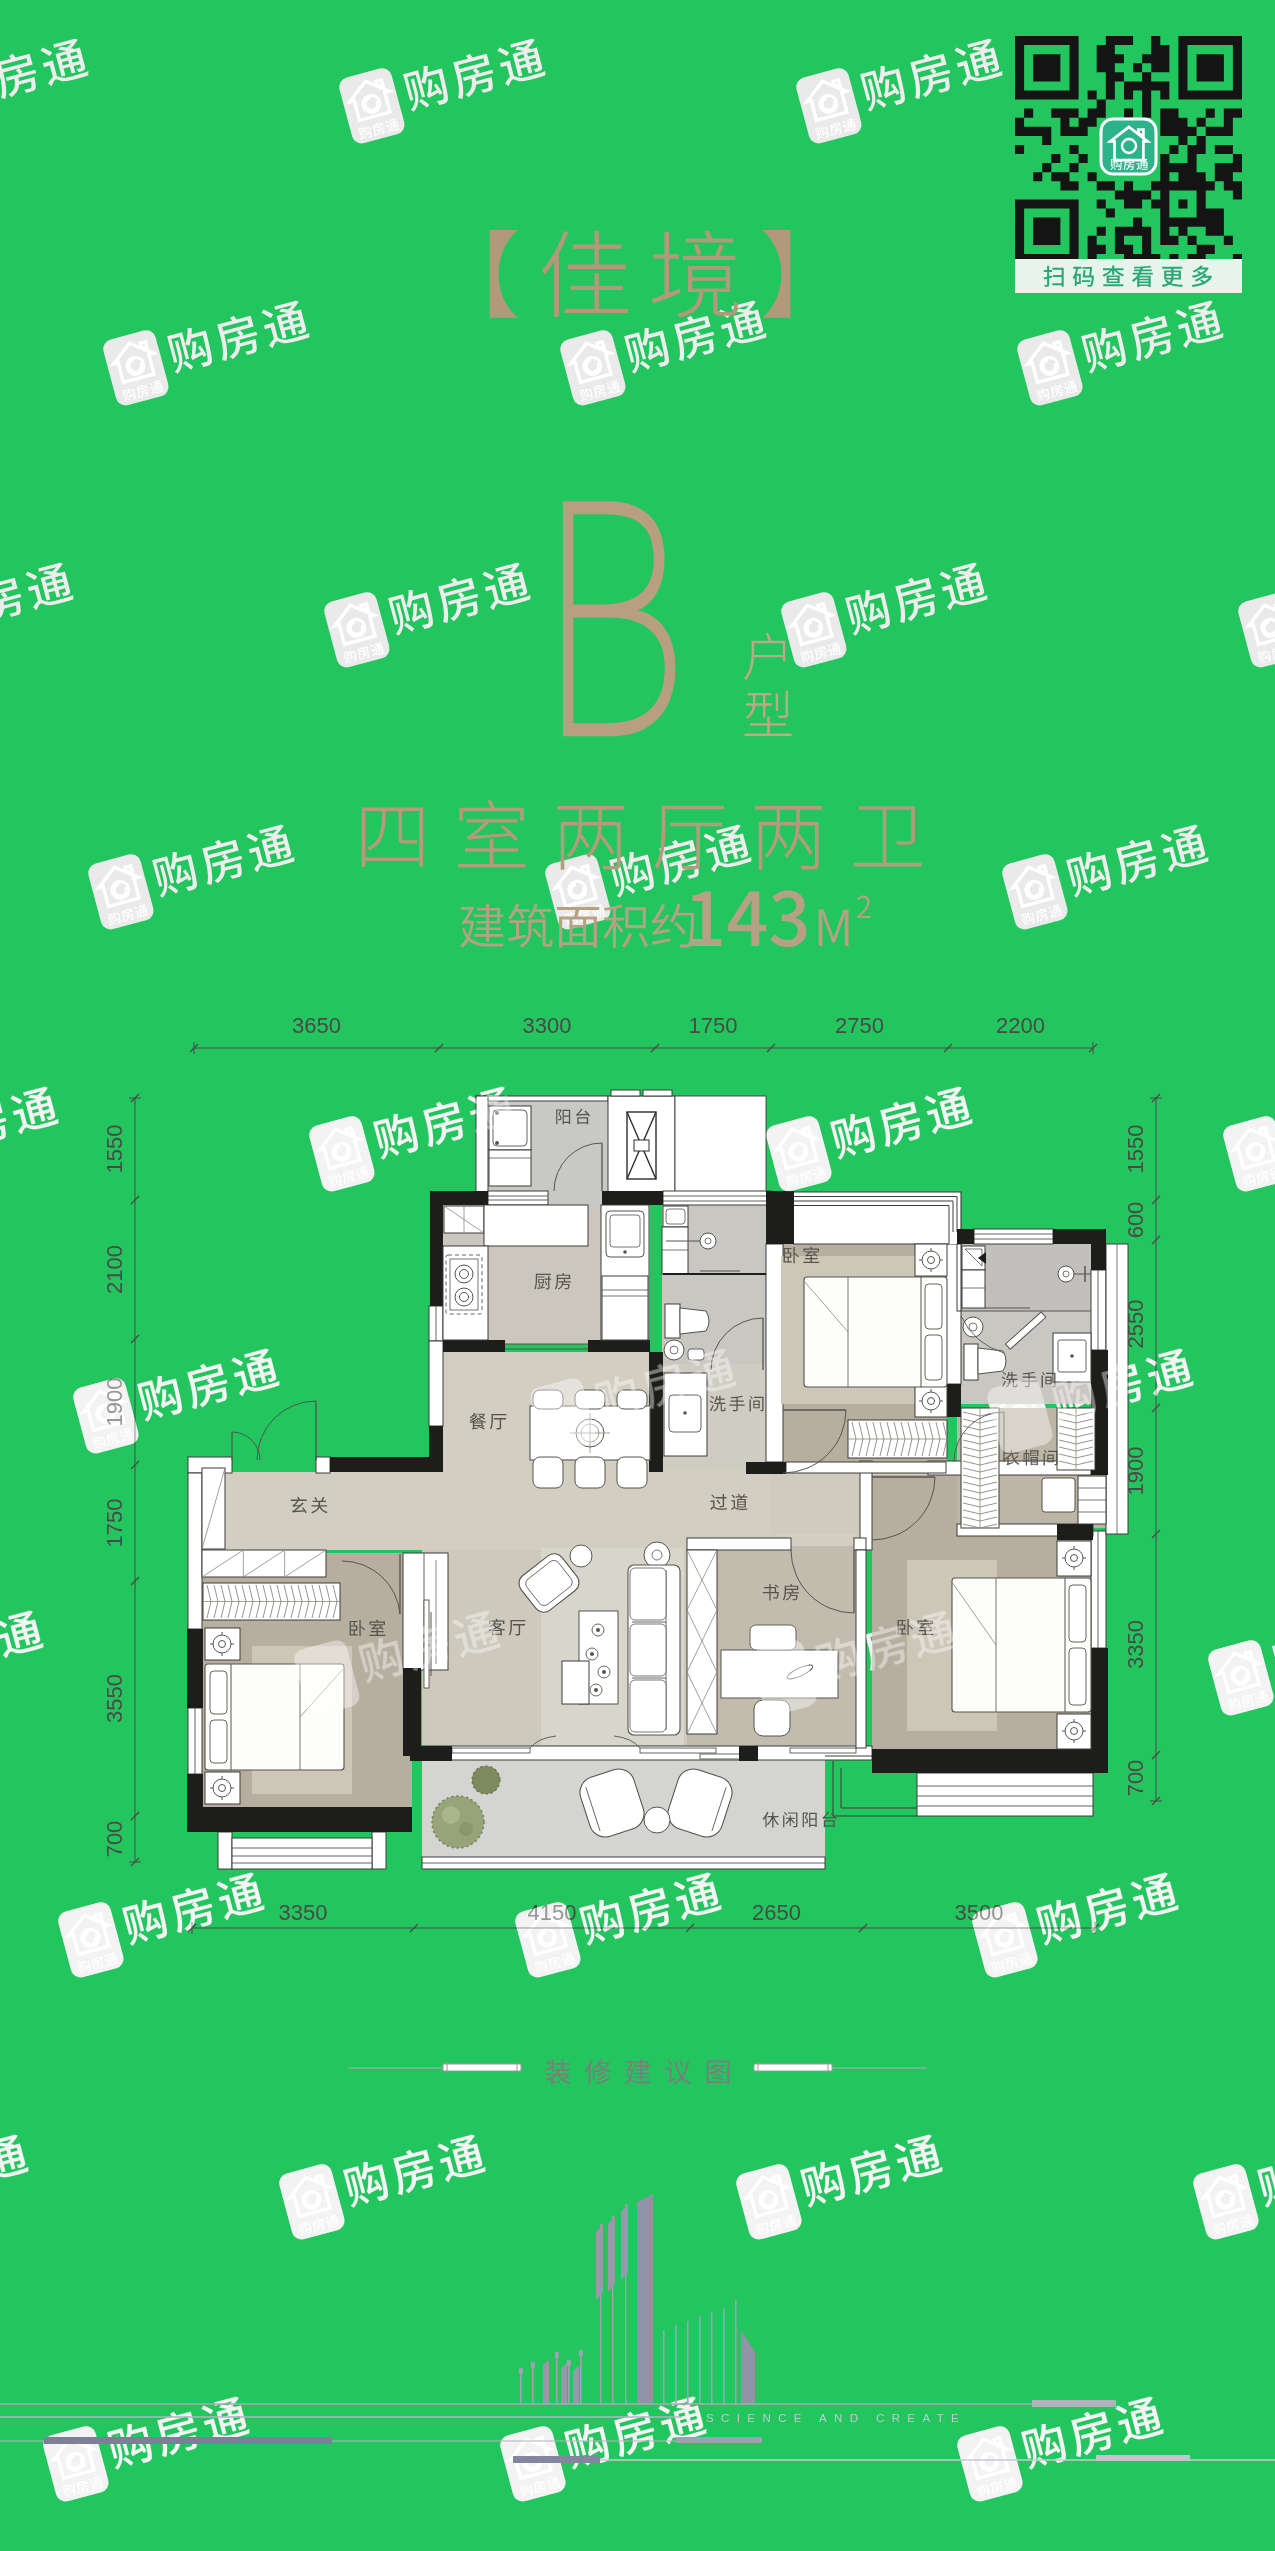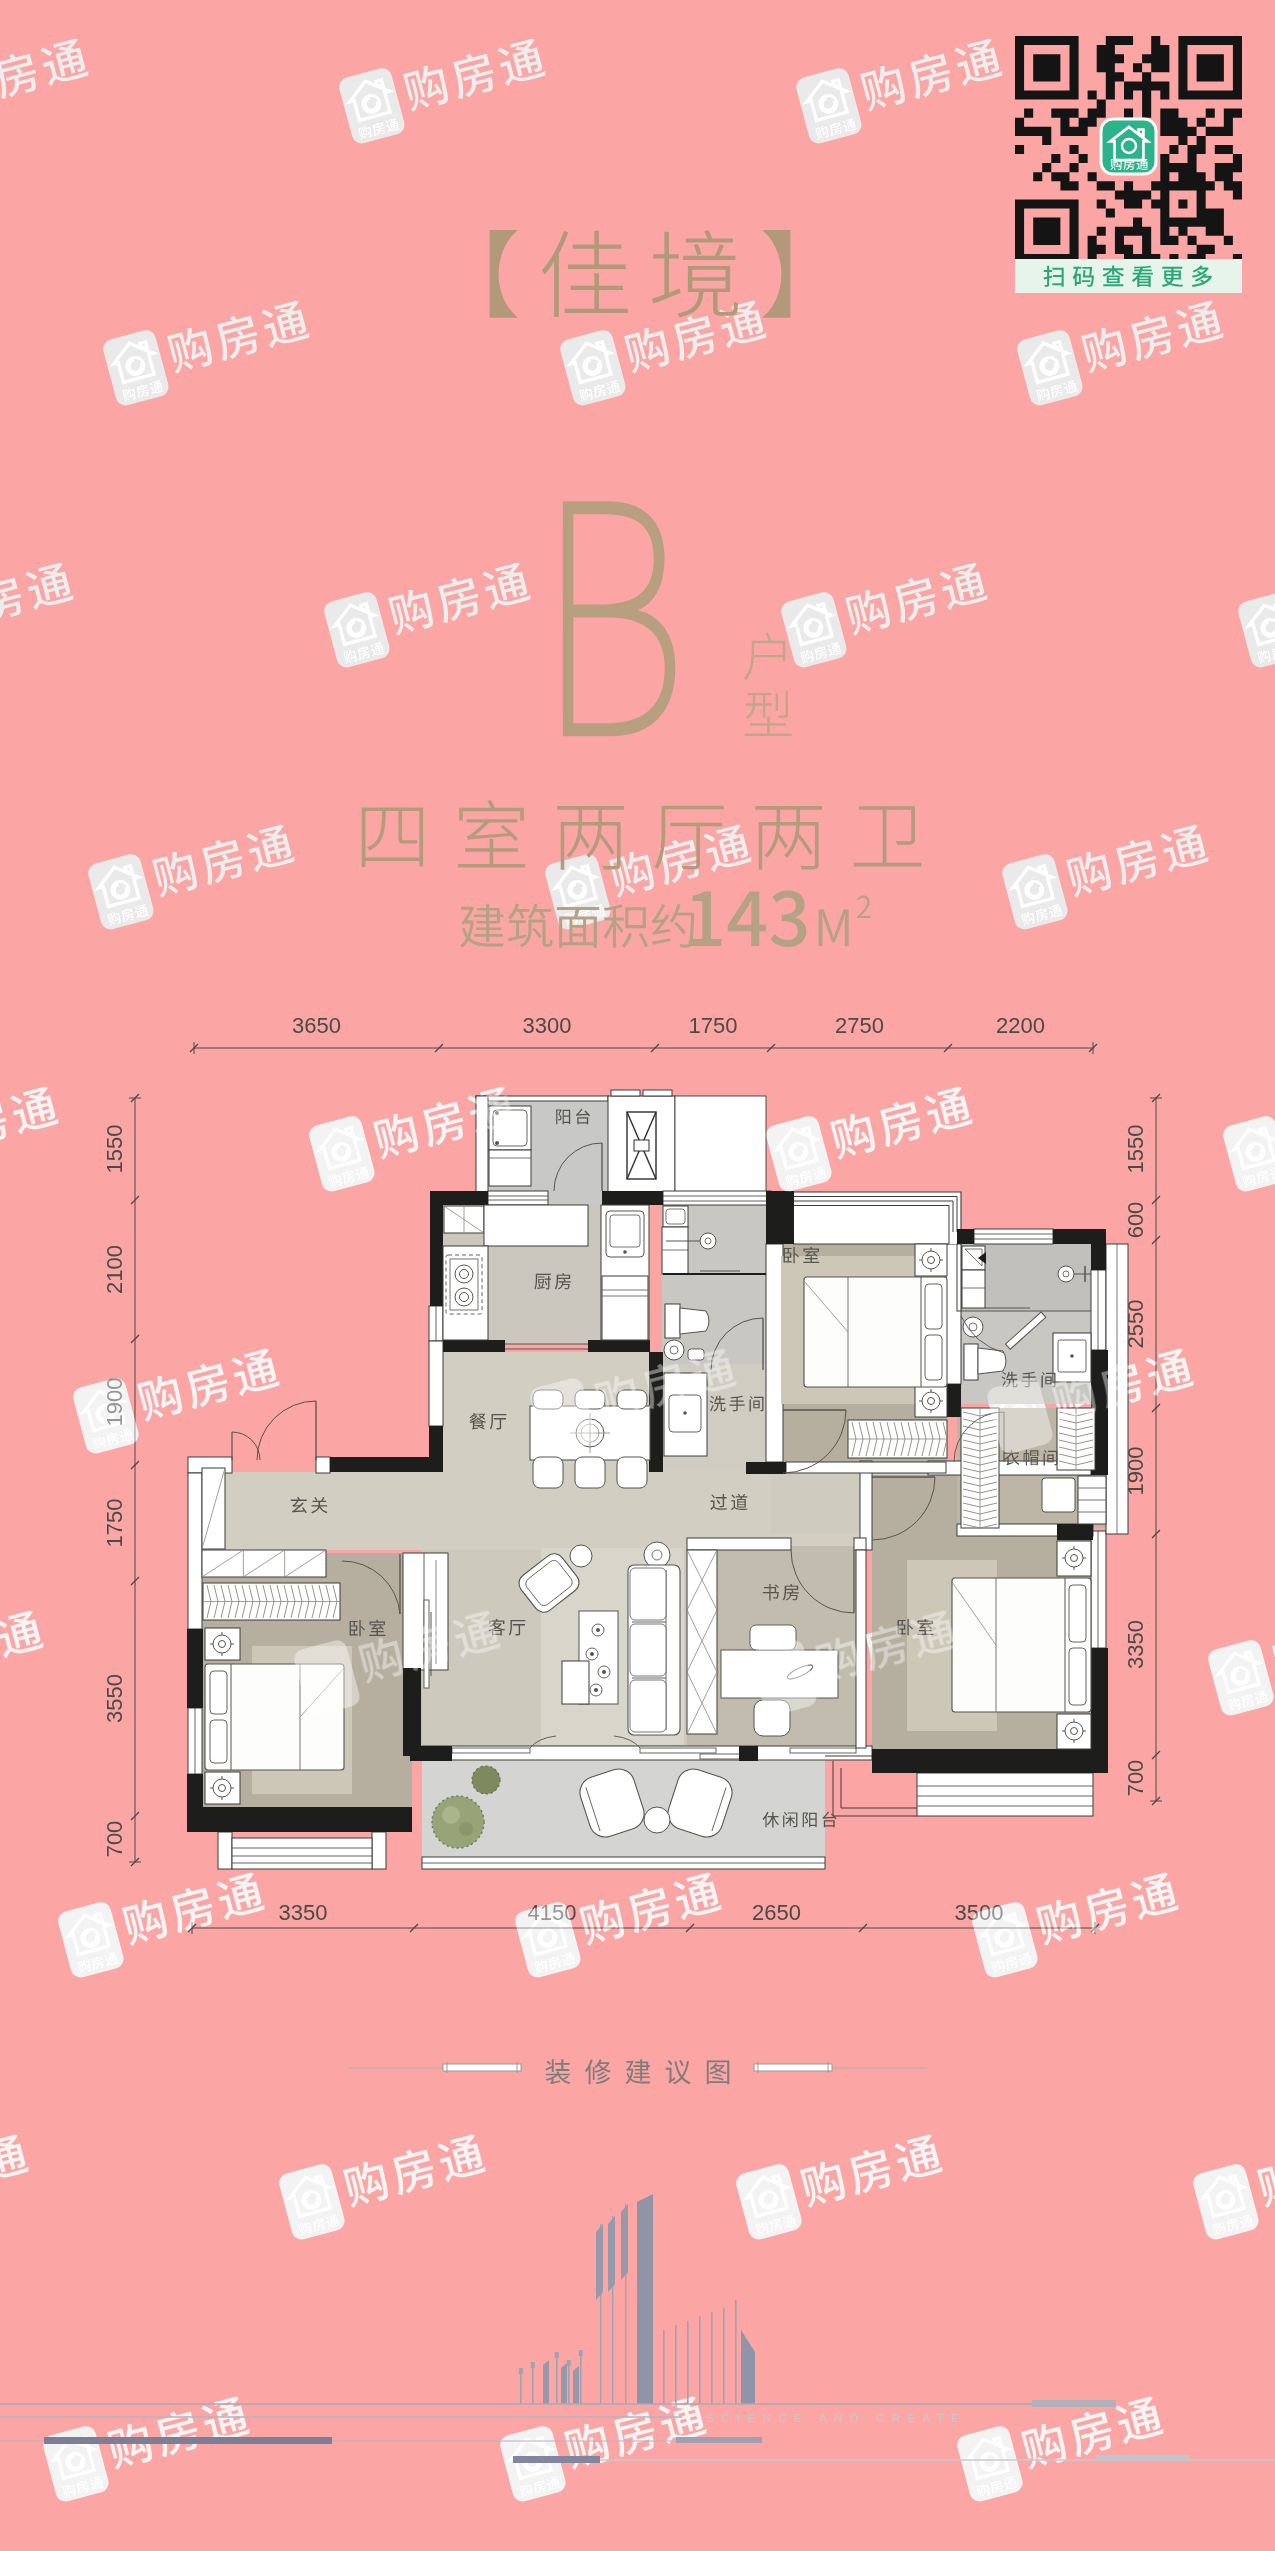--- a/index.html
+++ b/index.html
@@ -1,12 +1,12 @@
 <!DOCTYPE html>
-<html><head><meta charset="utf-8"><style>html,body{margin:0;padding:0;background:#fff}#page{position:relative;width:1275px;height:2551px;overflow:hidden;background:#fca5a5;font-family:"Liberation Sans",sans-serif}</style></head><body>
+<html><head><meta charset="utf-8"><style>html,body{margin:0;padding:0;background:#fff}#page{position:relative;width:1275px;height:2551px;overflow:hidden;background:#22c55e;font-family:"Liberation Sans",sans-serif}</style></head><body>
 <div id="page">
 <svg width="1275" height="2551" viewBox="0 0 1275 2551" font-family="Liberation Sans, sans-serif">
 <defs>
 <g id="wm">
           <g transform="rotate(-15)">
             <rect x="0" y="0" width="54" height="68" rx="10" fill="#eaeaea"></rect>
             <path d="M27,7 L5,24 L10,24 L10,46 L44,46 L44,24 L49,24 Z M38,10 h6 v8 l-6,-4 Z" fill="none" stroke="#fff" stroke-width="3.6" transform="translate(2,2) scale(0.93)"></path>
             <circle cx="27" cy="32" r="8.5" fill="#eaeaea" stroke="#fff" stroke-width="3"></circle>
             <path d="M27,26 a6,6 0 1 0 6,6 l3,0" fill="none" stroke="#fff" stroke-width="2.6"></path>
             <path d="M 9.8 54.5 L 9.8 58.0 C 9.8 59.7 9.7 62.0 7.5 63.3 C 7.7 63.5 8.0 63.9 8.2 64.1 C 10.5 62.5 10.8 60.0 10.8 58.0 L 10.8 54.5 Z M 10.5 61.5 C 11.1 62.2 11.9 63.3 12.3 63.9 L 13.2 63.2 C 12.8 62.6 12.0 61.6 11.3 60.9 Z M 14.6 51.6 C 14.2 53.3 13.5 55.0 12.6 56.0 L 12.6 52.4 L 8.0 52.4 L 8.0 60.6 L 9.0 60.6 L 9.0 53.5 L 11.6 53.5 L 11.6 60.6 L 12.6 60.6 L 12.6 56.1 C 12.9 56.3 13.4 56.7 13.6 56.9 C 14.0 56.3 14.4 55.6 14.7 54.9 L 18.4 54.9 C 18.3 60.2 18.1 62.2 17.8 62.6 C 17.6 62.9 17.5 62.9 17.3 62.9 C 17.0 62.9 16.4 62.9 15.7 62.8 C 15.9 63.2 16.0 63.7 16.0 64.1 C 16.7 64.1 17.4 64.1 17.8 64.1 C 18.3 64.0 18.6 63.9 18.9 63.4 C 19.4 62.8 19.5 60.6 19.7 54.3 C 19.7 54.1 19.7 53.7 19.7 53.7 L 15.2 53.7 C 15.5 53.1 15.6 52.5 15.8 51.9 Z M 16.0 57.9 C 16.2 58.4 16.4 59.0 16.6 59.5 L 14.7 59.9 C 15.2 58.8 15.7 57.4 16.0 56.1 L 14.9 55.8 C 14.6 57.3 14.0 59.0 13.8 59.4 C 13.6 59.9 13.4 60.2 13.2 60.2 C 13.3 60.5 13.5 61.1 13.6 61.3 C 13.8 61.2 14.3 61.0 16.8 60.5 C 16.9 60.8 17.0 61.0 17.0 61.2 L 18.0 60.9 C 17.8 60.1 17.4 58.7 16.9 57.6 Z M 26.9 51.9 C 27.1 52.2 27.2 52.6 27.3 52.9 L 22.7 52.9 L 22.7 56.1 C 22.7 58.2 22.6 61.4 21.4 63.6 C 21.7 63.7 22.3 64.0 22.6 64.2 C 23.8 61.9 24.0 58.6 24.0 56.3 L 28.8 56.3 L 27.8 56.6 C 28.0 57.0 28.3 57.6 28.5 58.0 L 24.4 58.0 L 24.4 59.0 L 26.8 59.0 C 26.6 60.9 26.0 62.4 23.8 63.1 C 24.0 63.4 24.4 63.8 24.5 64.1 C 26.3 63.4 27.2 62.4 27.6 61.1 L 31.3 61.1 C 31.2 62.2 31.1 62.7 30.9 62.9 C 30.8 63.0 30.6 63.0 30.4 63.0 C 30.1 63.0 29.4 63.0 28.7 62.9 C 28.9 63.2 29.0 63.7 29.0 64.0 C 29.8 64.0 30.5 64.0 30.9 64.0 C 31.4 64.0 31.7 63.9 31.9 63.6 C 32.3 63.3 32.5 62.4 32.7 60.6 C 32.7 60.4 32.7 60.1 32.7 60.1 L 27.9 60.1 C 27.9 59.7 28.0 59.4 28.0 59.0 L 33.5 59.0 L 33.5 58.0 L 28.8 58.0 L 29.7 57.7 C 29.5 57.3 29.2 56.7 28.9 56.3 L 33.1 56.3 L 33.1 52.9 L 28.7 52.9 C 28.6 52.5 28.4 52.0 28.2 51.6 Z M 24.0 54.0 L 31.8 54.0 L 31.8 55.2 L 24.0 55.2 Z M 35.8 52.9 C 36.6 53.6 37.6 54.6 38.1 55.2 L 39.0 54.3 C 38.5 53.7 37.4 52.8 36.6 52.1 Z M 38.6 56.7 L 35.5 56.7 L 35.5 57.9 L 37.3 57.9 L 37.3 61.5 C 36.8 61.7 36.1 62.3 35.4 63.0 L 36.2 64.0 C 36.9 63.2 37.5 62.4 38.0 62.4 C 38.3 62.4 38.7 62.8 39.3 63.1 C 40.2 63.7 41.3 63.8 43.0 63.8 C 44.5 63.8 46.8 63.8 47.8 63.7 C 47.8 63.4 48.0 62.8 48.1 62.5 C 46.7 62.6 44.6 62.7 43.0 62.7 C 41.5 62.7 40.4 62.7 39.5 62.1 C 39.1 61.9 38.8 61.6 38.6 61.5 Z M 39.9 52.1 L 39.9 53.1 L 45.2 53.1 C 44.8 53.4 44.2 53.8 43.7 54.0 C 43.1 53.8 42.4 53.5 41.8 53.3 L 41.0 54.0 C 41.7 54.3 42.6 54.6 43.3 55.0 L 39.9 55.0 L 39.9 62.0 L 41.1 62.0 L 41.1 59.8 L 43.0 59.8 L 43.0 61.9 L 44.2 61.9 L 44.2 59.8 L 46.2 59.8 L 46.2 60.8 C 46.2 60.9 46.2 61.0 46.0 61.0 C 45.9 61.0 45.3 61.0 44.8 61.0 C 44.9 61.3 45.1 61.7 45.1 62.0 C 46.0 62.0 46.6 62.0 46.9 61.8 C 47.3 61.7 47.4 61.4 47.4 60.8 L 47.4 55.0 L 45.7 55.0 L 45.7 55.0 C 45.4 54.8 45.1 54.7 44.8 54.5 C 45.8 54.0 46.7 53.3 47.4 52.6 L 46.7 52.0 L 46.4 52.1 Z M 46.2 55.9 L 46.2 56.9 L 44.2 56.9 L 44.2 55.9 Z M 41.1 57.9 L 43.0 57.9 L 43.0 58.9 L 41.1 58.9 Z M 41.1 56.9 L 41.1 55.9 L 43.0 55.9 L 43.0 56.9 Z M 46.2 57.9 L 46.2 58.9 L 44.2 58.9 L 44.2 57.9 Z" fill="#fff"></path>

